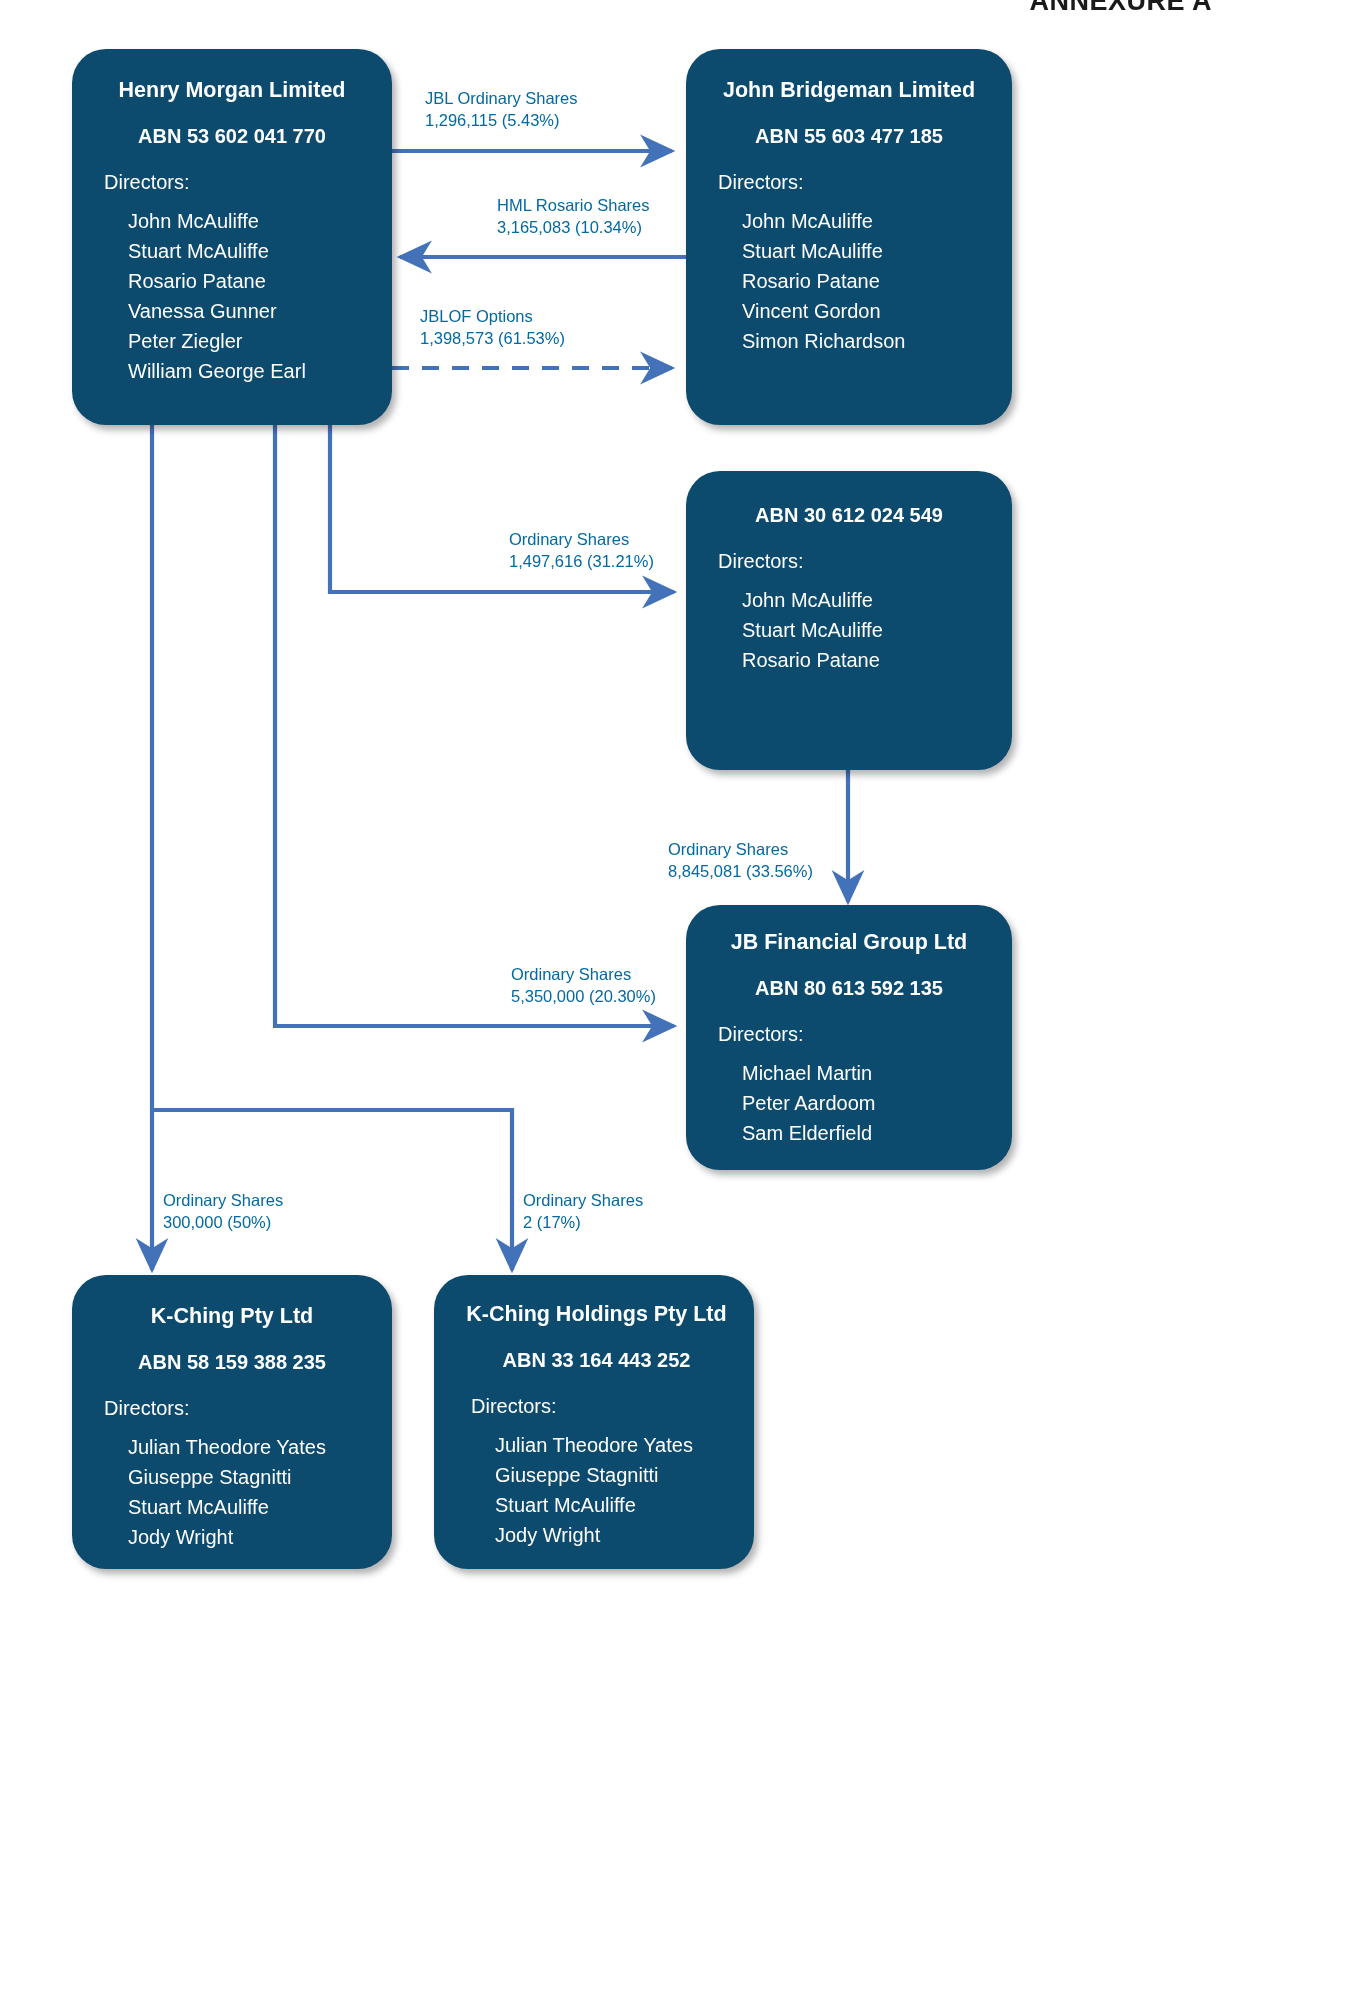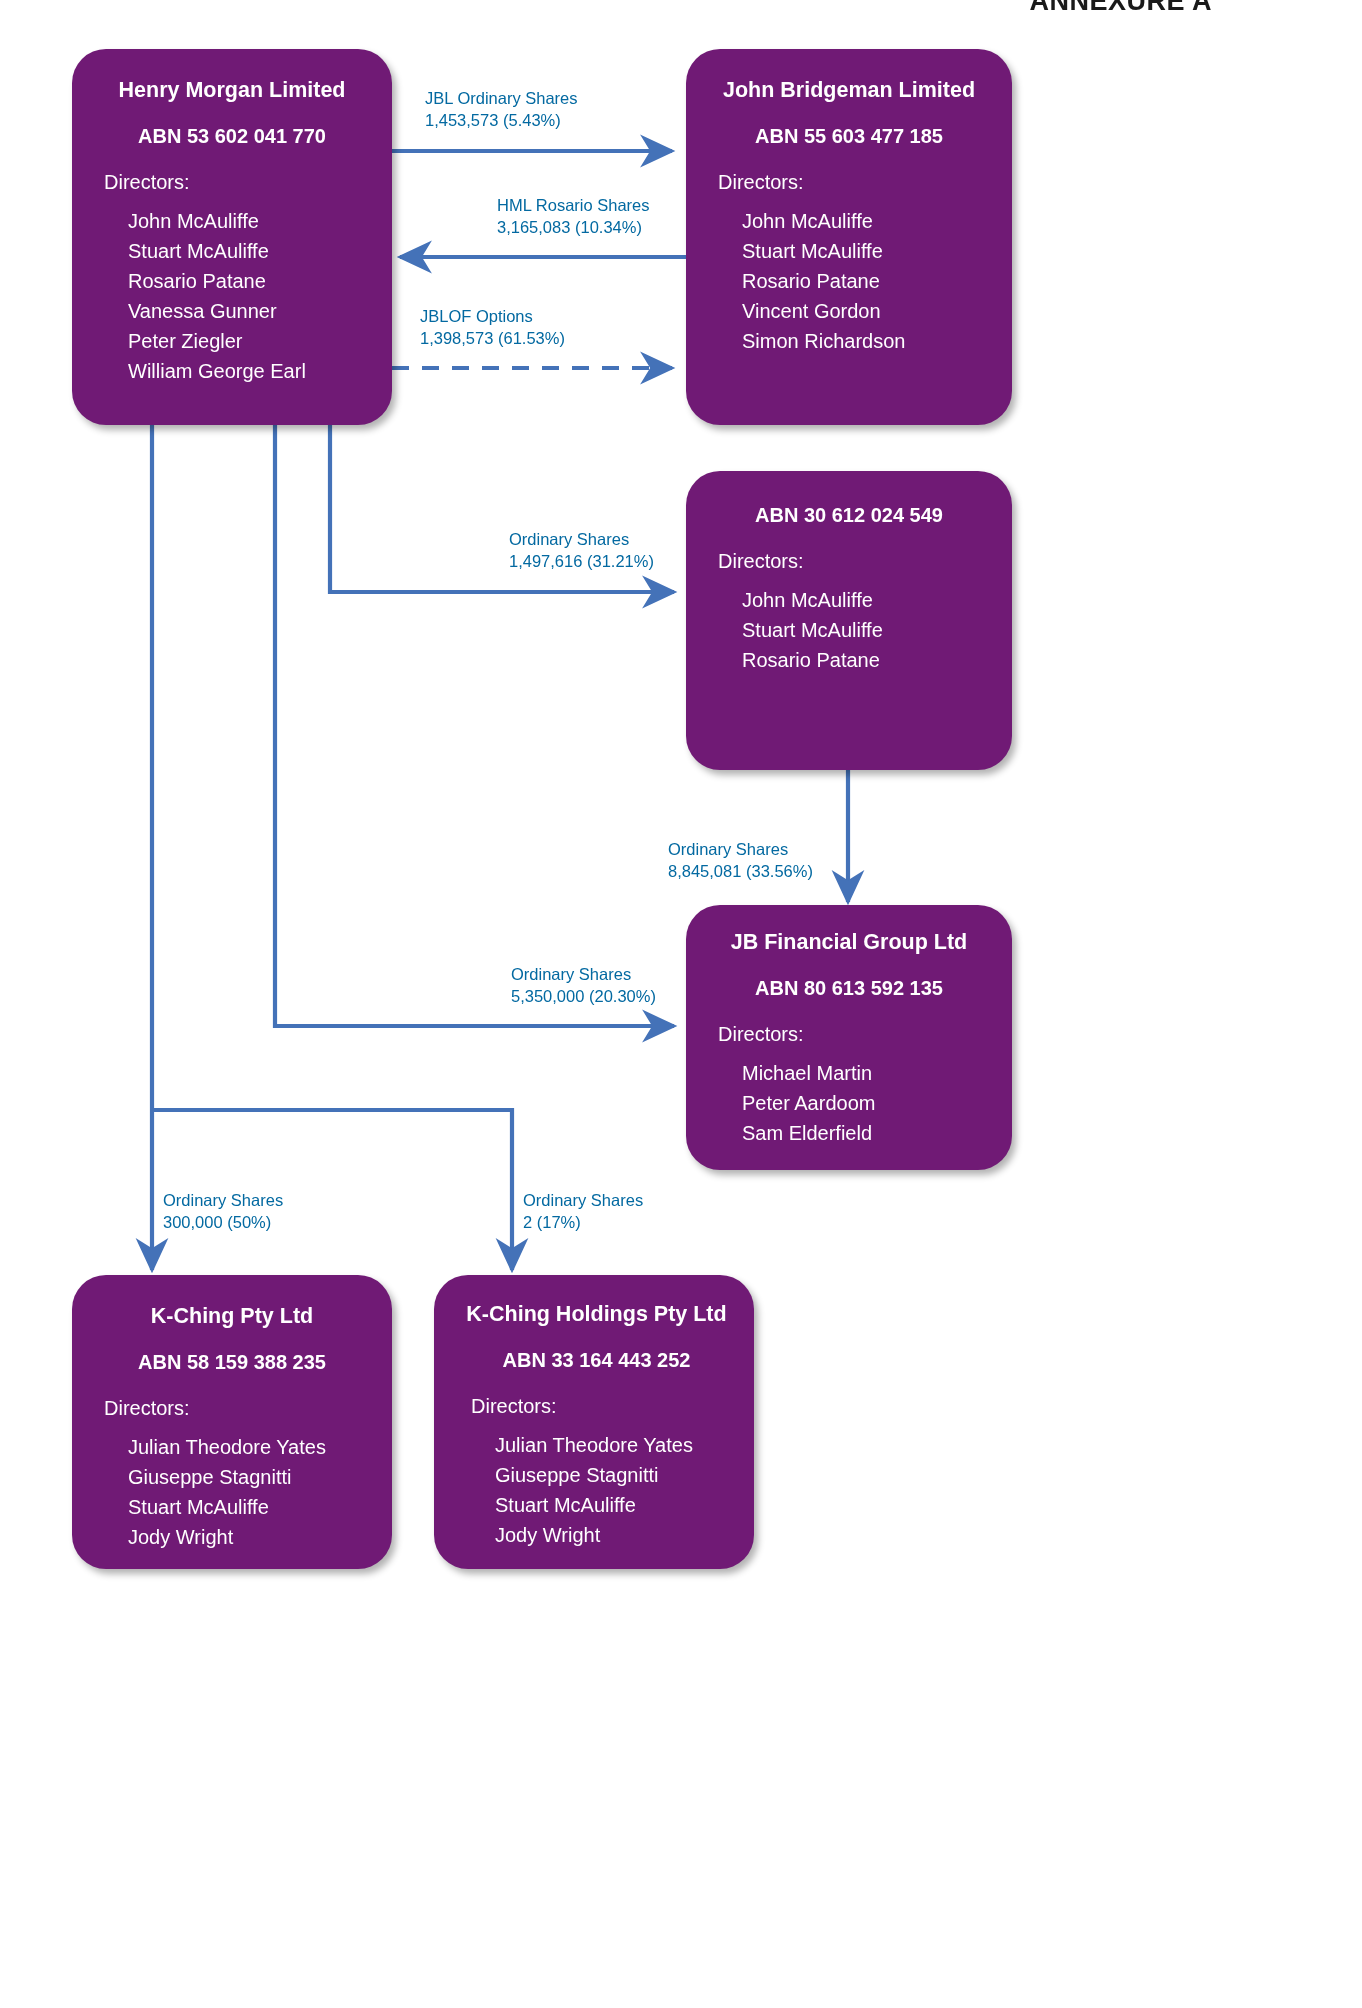--- a/index.html
+++ b/index.html
@@ -14,21 +14,21 @@
   .hdr{
     position:absolute;right:150px;top:-14px;
     font-size:27px;font-weight:bold;letter-spacing:.5px;color:#1a1a1a;
     white-space:nowrap;
   }
 
   svg.links{position:absolute;left:0;top:0;width:1362px;height:2008px;overflow:visible;}
 
   .node{
     position:absolute;
-    background:#701a75;
+    background:#0c4a6e;
     border-radius:34px;
     box-shadow:4px 5px 7px rgba(0,0,0,.30);
     color:#ffffff;
     box-sizing:border-box;
     padding:14px 18px 16px 18px;
   }
   .node .title{
     text-align:center;font-weight:bold;font-size:21.5px;line-height:1.24;
     margin-top:14px;
   }
@@ -78,21 +78,21 @@
 
       <path d="M275,423 L275,1026 L674,1026" marker-end="url(#ah)"></path>
 
       <path d="M152,423 L152,1262 L152,1270" marker-end="url(#ah)"></path>
       <path d="M152,1110 L512,1110 L512,1270" marker-end="url(#ah)"></path>
     </g>
   </svg>
 
   <div class="elabel" style="left:425px;top:87px;">
     <div>JBL Ordinary Shares</div>
-    <div>1,453,573 (5.43%)</div>
+    <div>1,296,115 (5.43%)</div>
   </div>
 
   <div class="elabel" style="left:497px;top:194px;">
     <div>HML Rosario Shares</div>
     <div>3,165,083 (10.34%)</div>
   </div>
 
   <div class="elabel" style="left:420px;top:305px;">
     <div>JBLOF Options</div>
     <div>1,398,573 (61.53%)</div>

